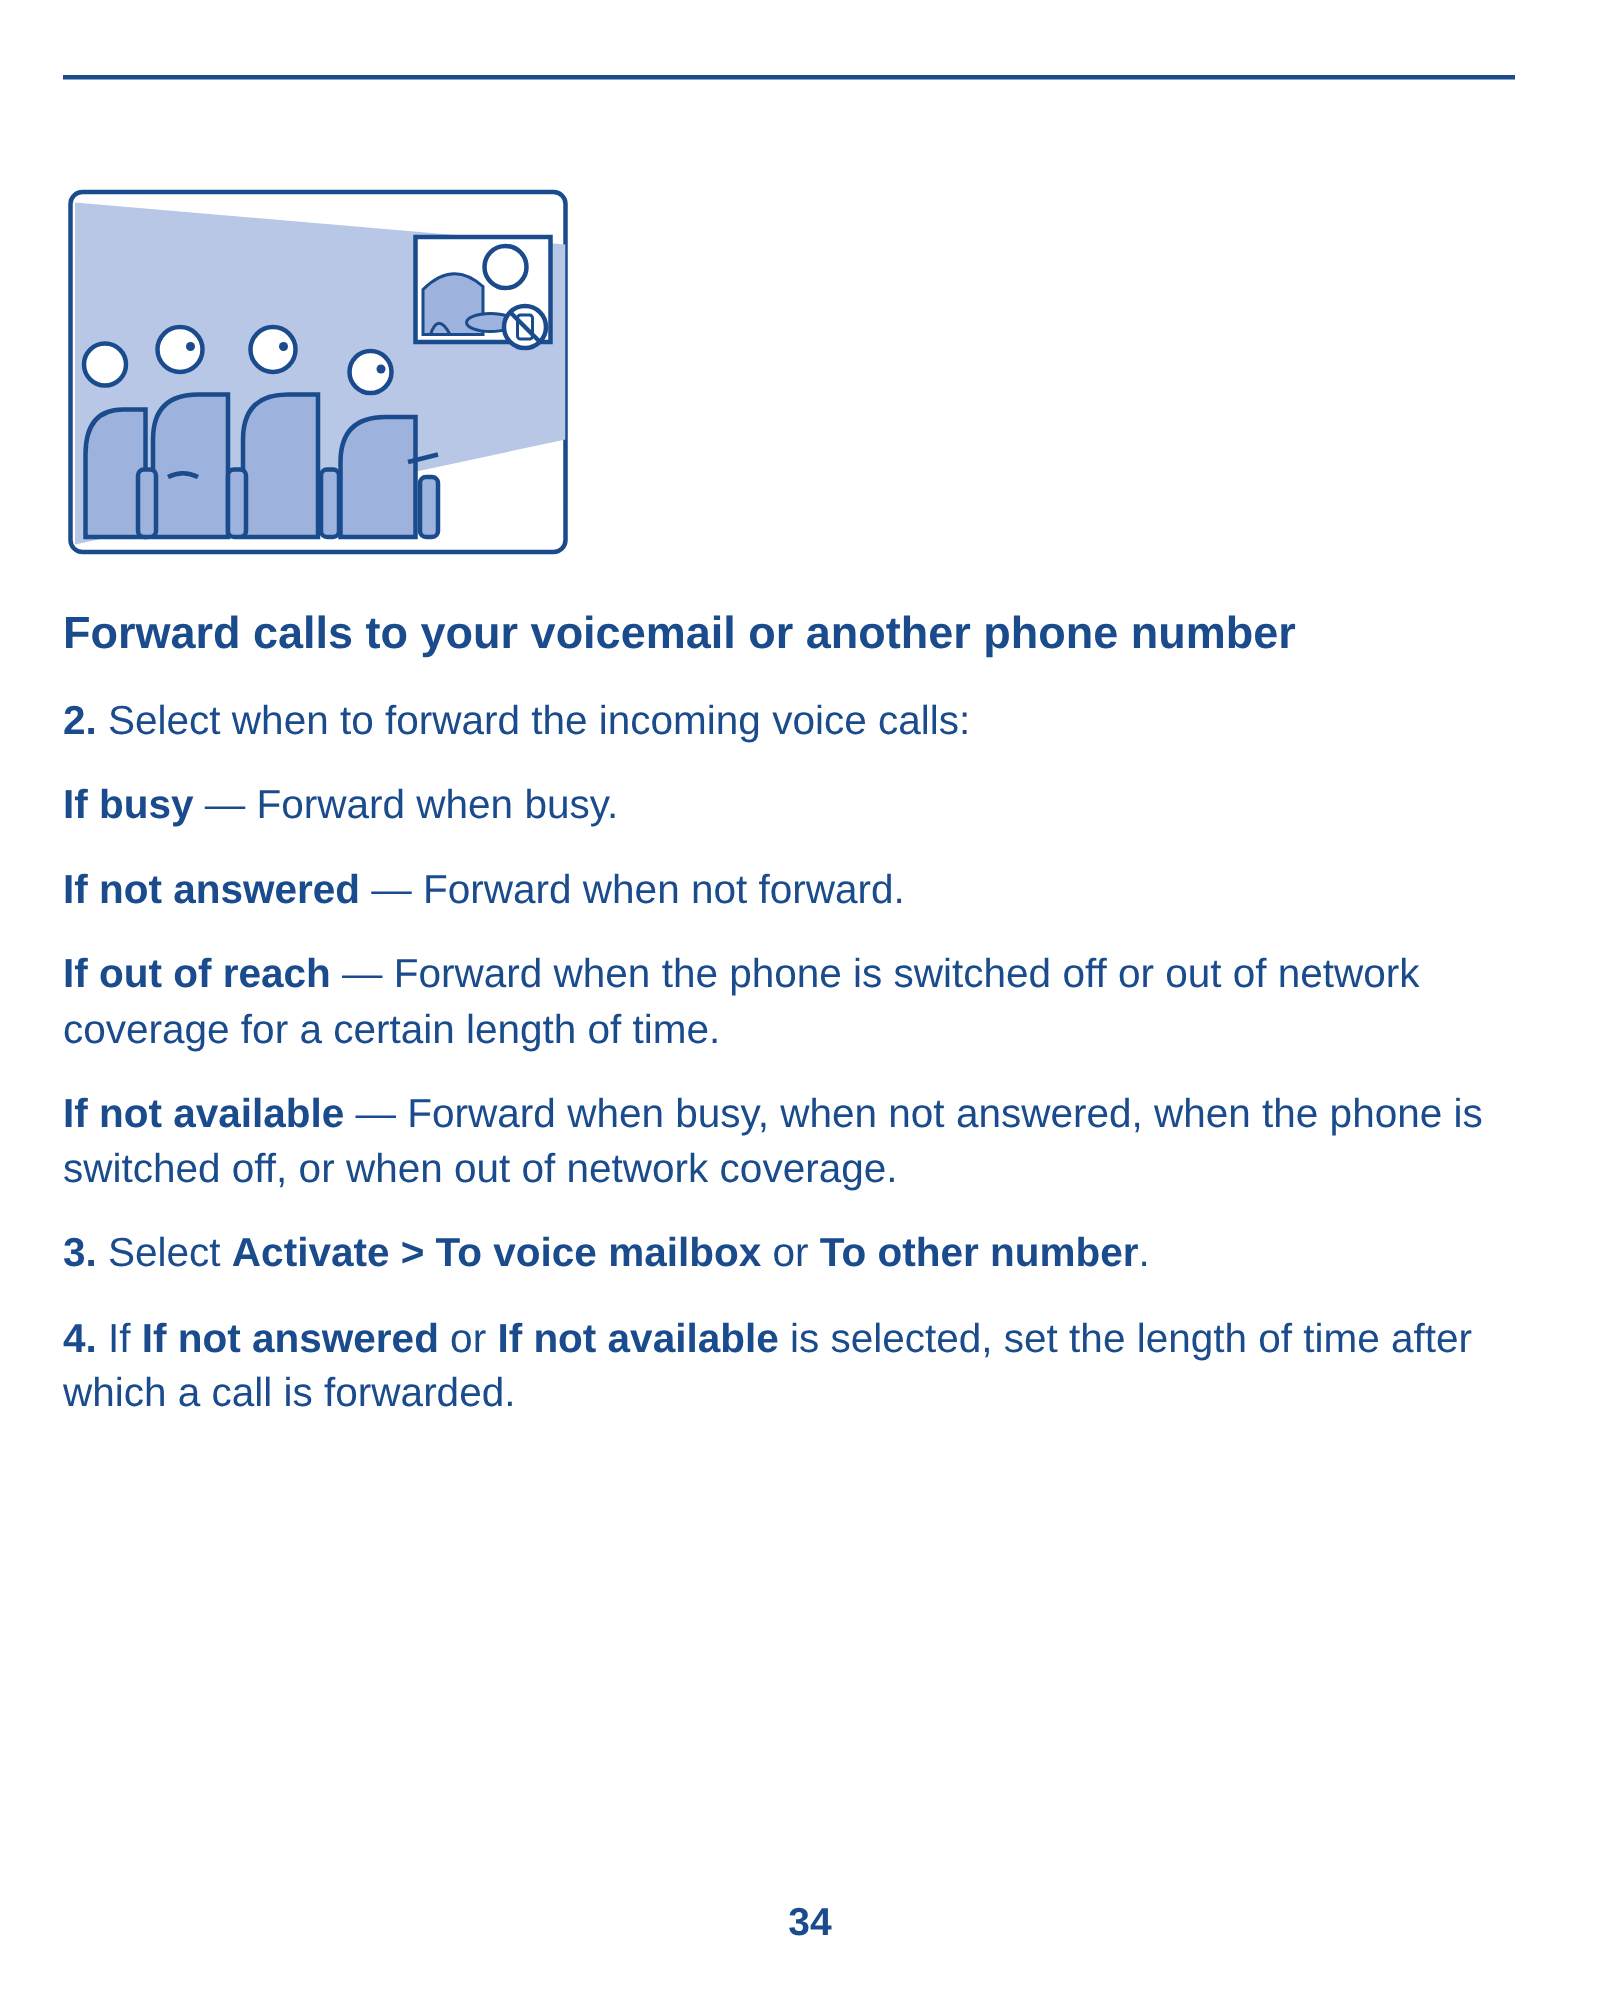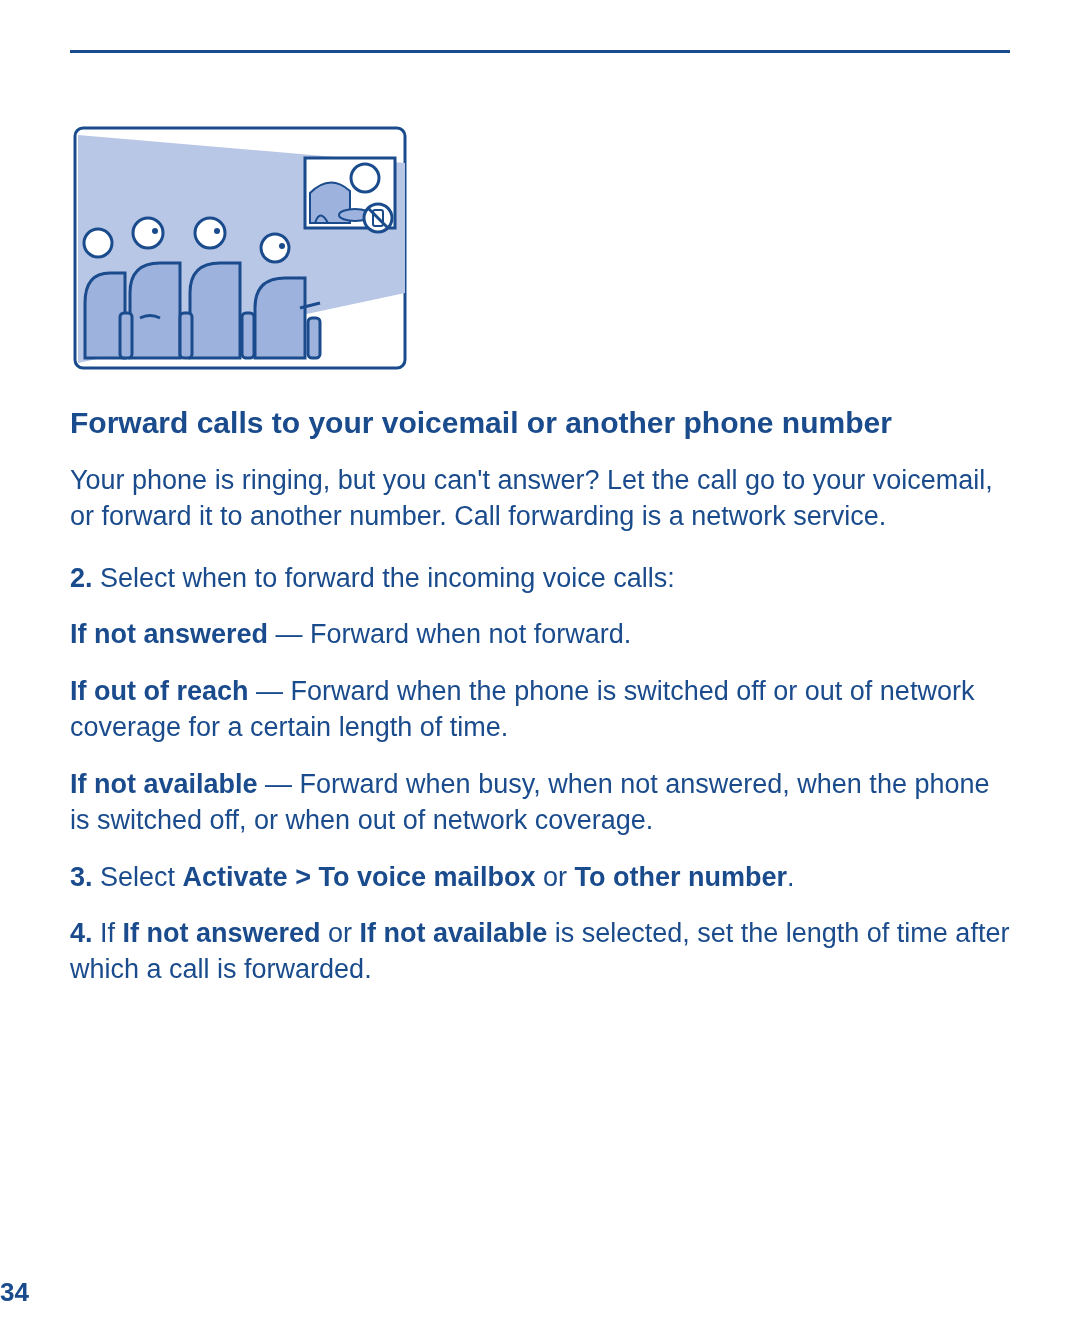--- a/index.html
+++ b/index.html
@@ -8,21 +8,21 @@
     width: 1080px;
     height: 1336px;
     background: #ffffff;
     font-family: Arial, Helvetica, sans-serif;
     color: #1a4b8c;
   }
   .page {
     box-sizing: border-box;
     width: 1080px;
     height: 1336px;
-    padding: 50px 70px 40px 70px;
+    padding: 50px 70px 40px 42px;
     position: relative;
   }
   .top-rule {
     border-top: 3px solid #1a4b8c;
     margin-bottom: 70px;
   }
   .illustration {
     width: 340px;
     height: 250px;
     margin-bottom: 30px;
@@ -44,24 +44,24 @@
     margin: 0 0 20px 0;
   }
   .bold { font-weight: bold; }
   .option {
     font-size: 27px;
     line-height: 1.35;
     margin: 0 0 20px 0;
   }
   .page-number {
     position: absolute;
-    bottom: 28px;
+    bottom: 39px;
     left: 0;
     width: 100%;
-    text-align: left;
+    text-align: center;
     font-size: 26px;
     font-weight: bold;
   }
 </style>
 </head>
 <body>
 
 <div class="page">
   <div class="top-rule"></div>
 
@@ -112,27 +112,29 @@
           <rect x="110" y="190" width="12" height="45" rx="4"></rect>
           <rect x="172" y="190" width="12" height="45" rx="4"></rect>
           <rect x="238" y="195" width="12" height="40" rx="4"></rect>
         </g>
       </g>
     </svg>
   </div>
 
   <h2 class="title">Forward calls to your voicemail or another phone number</h2>
 
-  <p class="intro">Your phone is ringing, but you can't answer? Let the call go to your voicemail, or forward it to another number. Call forwarding is a network service.</p>
 
 
   <p class="step">
     <span class="bold">2.</span><span> Select when to forward the incoming voice calls:</span>
   </p>
 
+  <p class="option">
+    <span class="bold">If busy</span><span> — Forward when busy.</span>
+  </p>
   <p class="option">
     <span class="bold">If not answered</span><span> — Forward when not forward.</span>
   </p>
   <p class="option">
     <span class="bold">If out of reach</span><span> — Forward when the phone is switched off or out of network coverage for a certain length of time.</span>
   </p>
   <p class="option">
     <span class="bold">If not available</span><span> — Forward when busy, when not answered, when the phone is switched off, or when out of network coverage.</span>
   </p>
 

